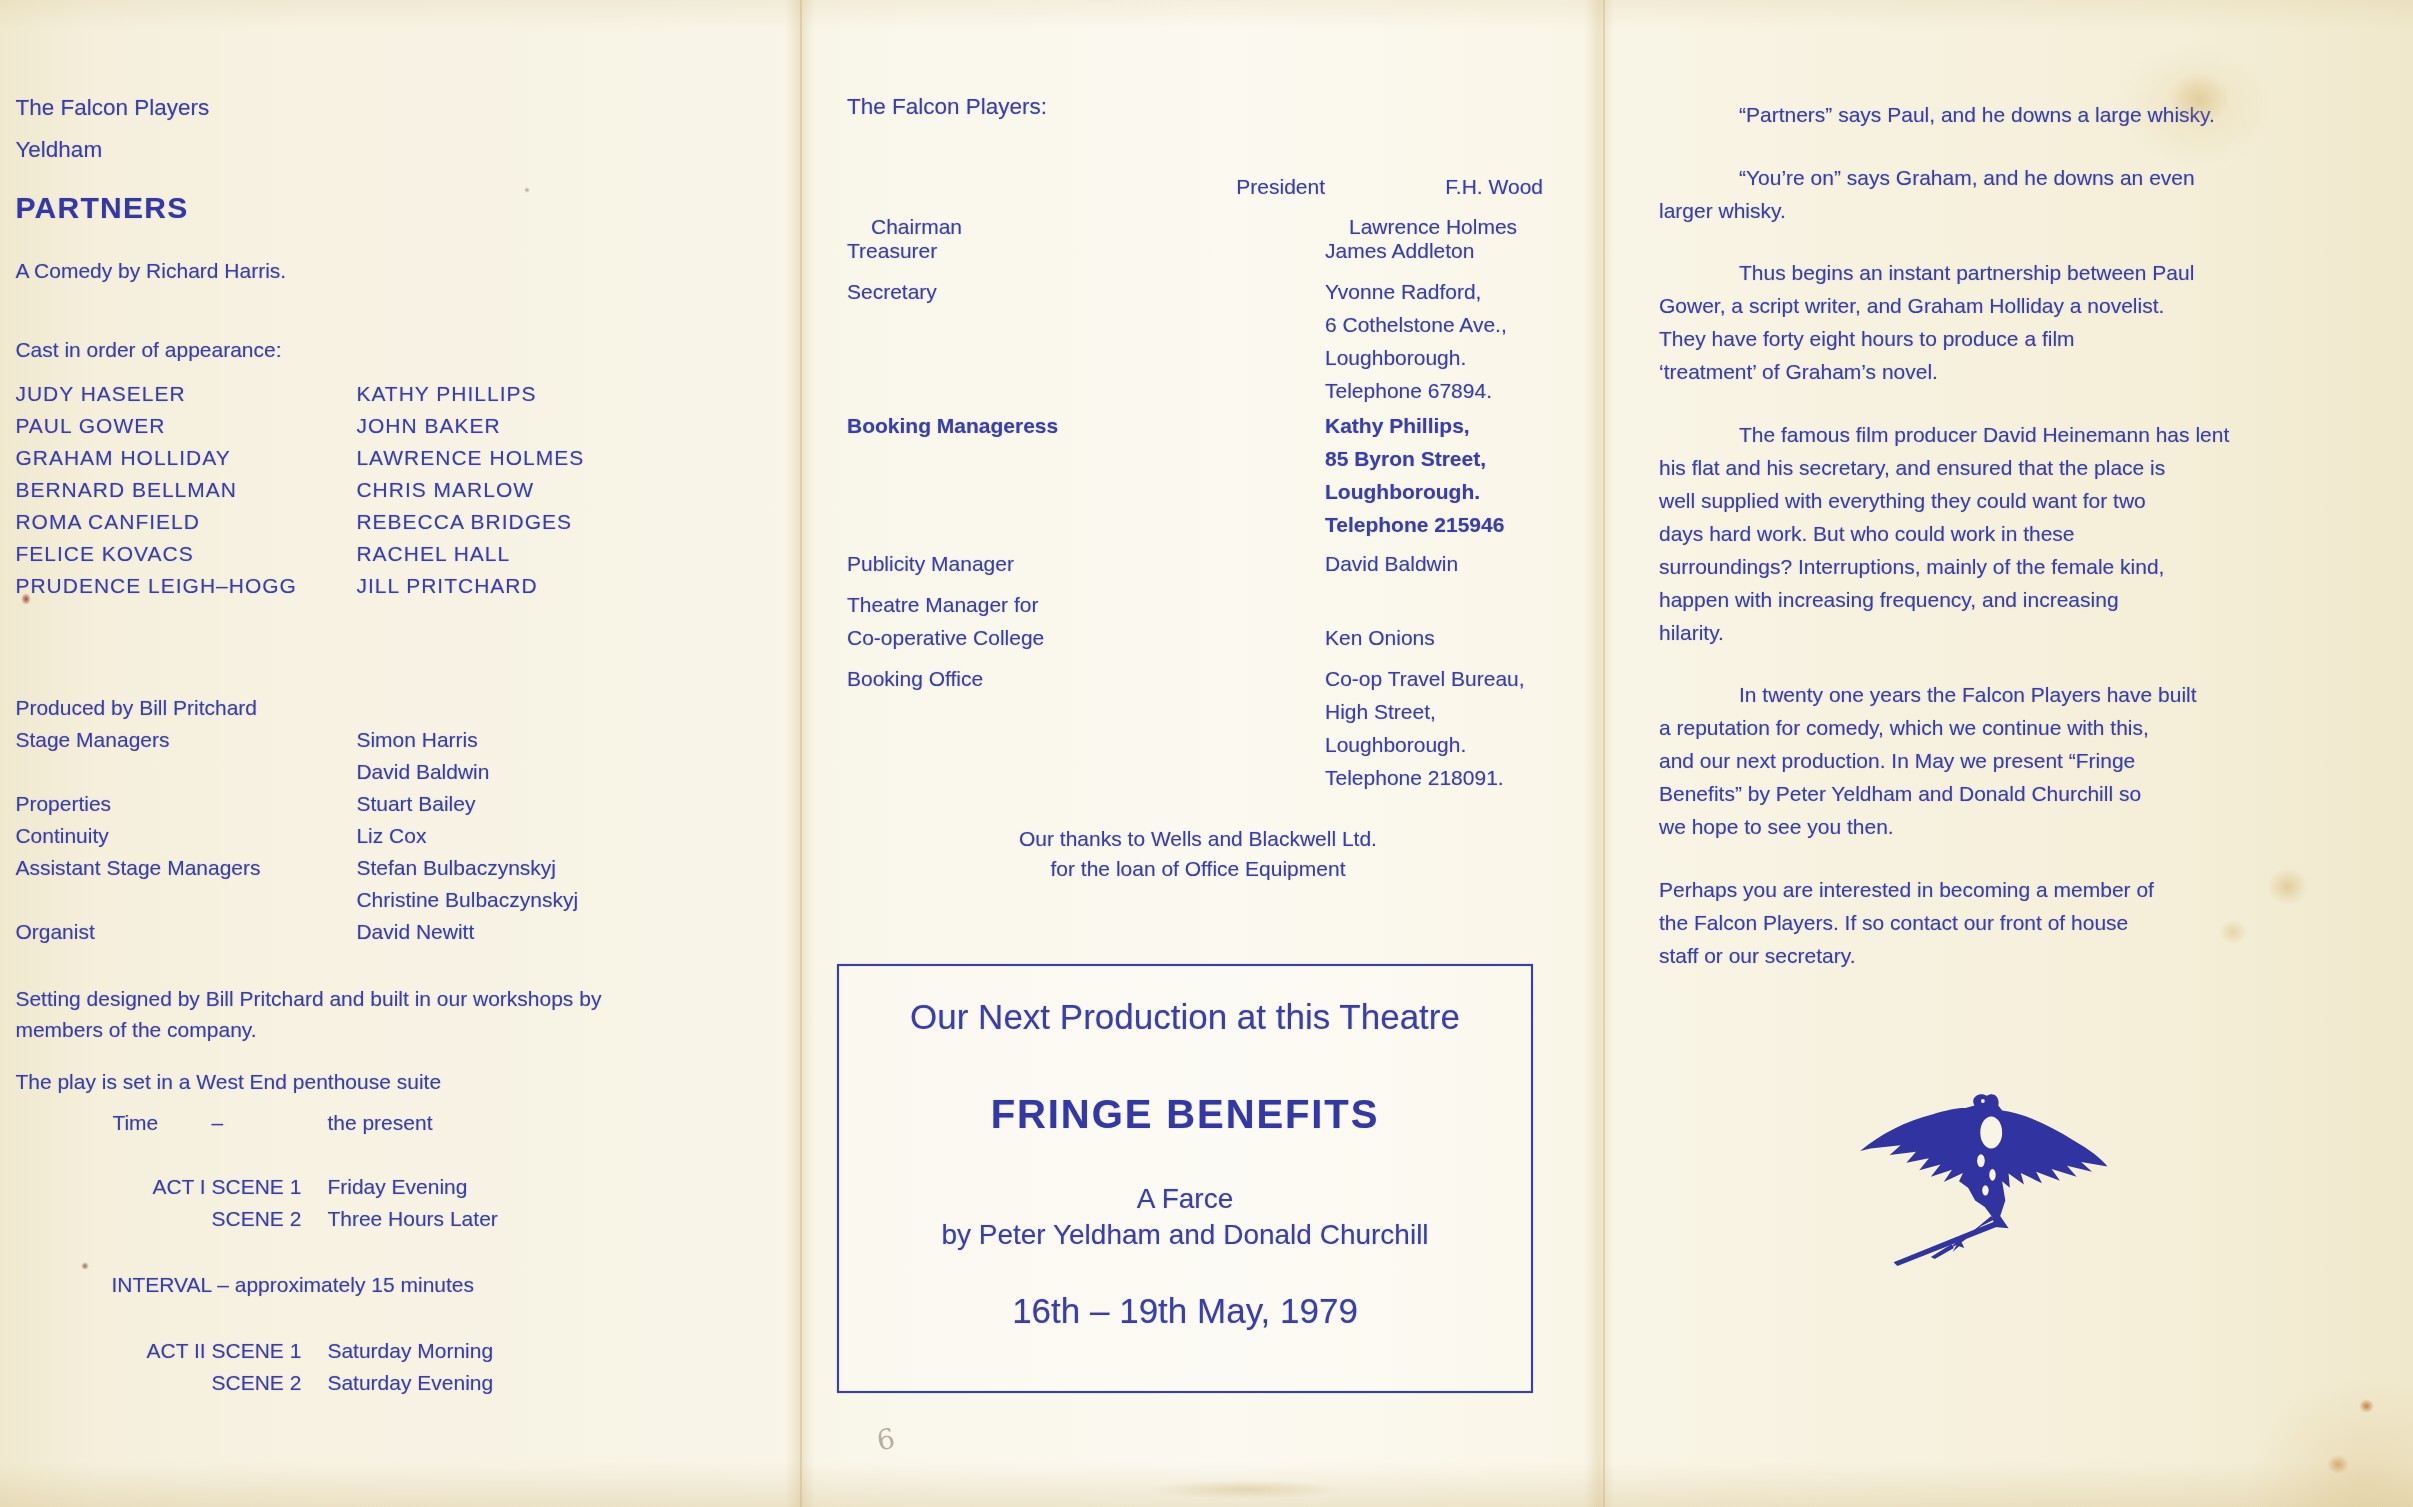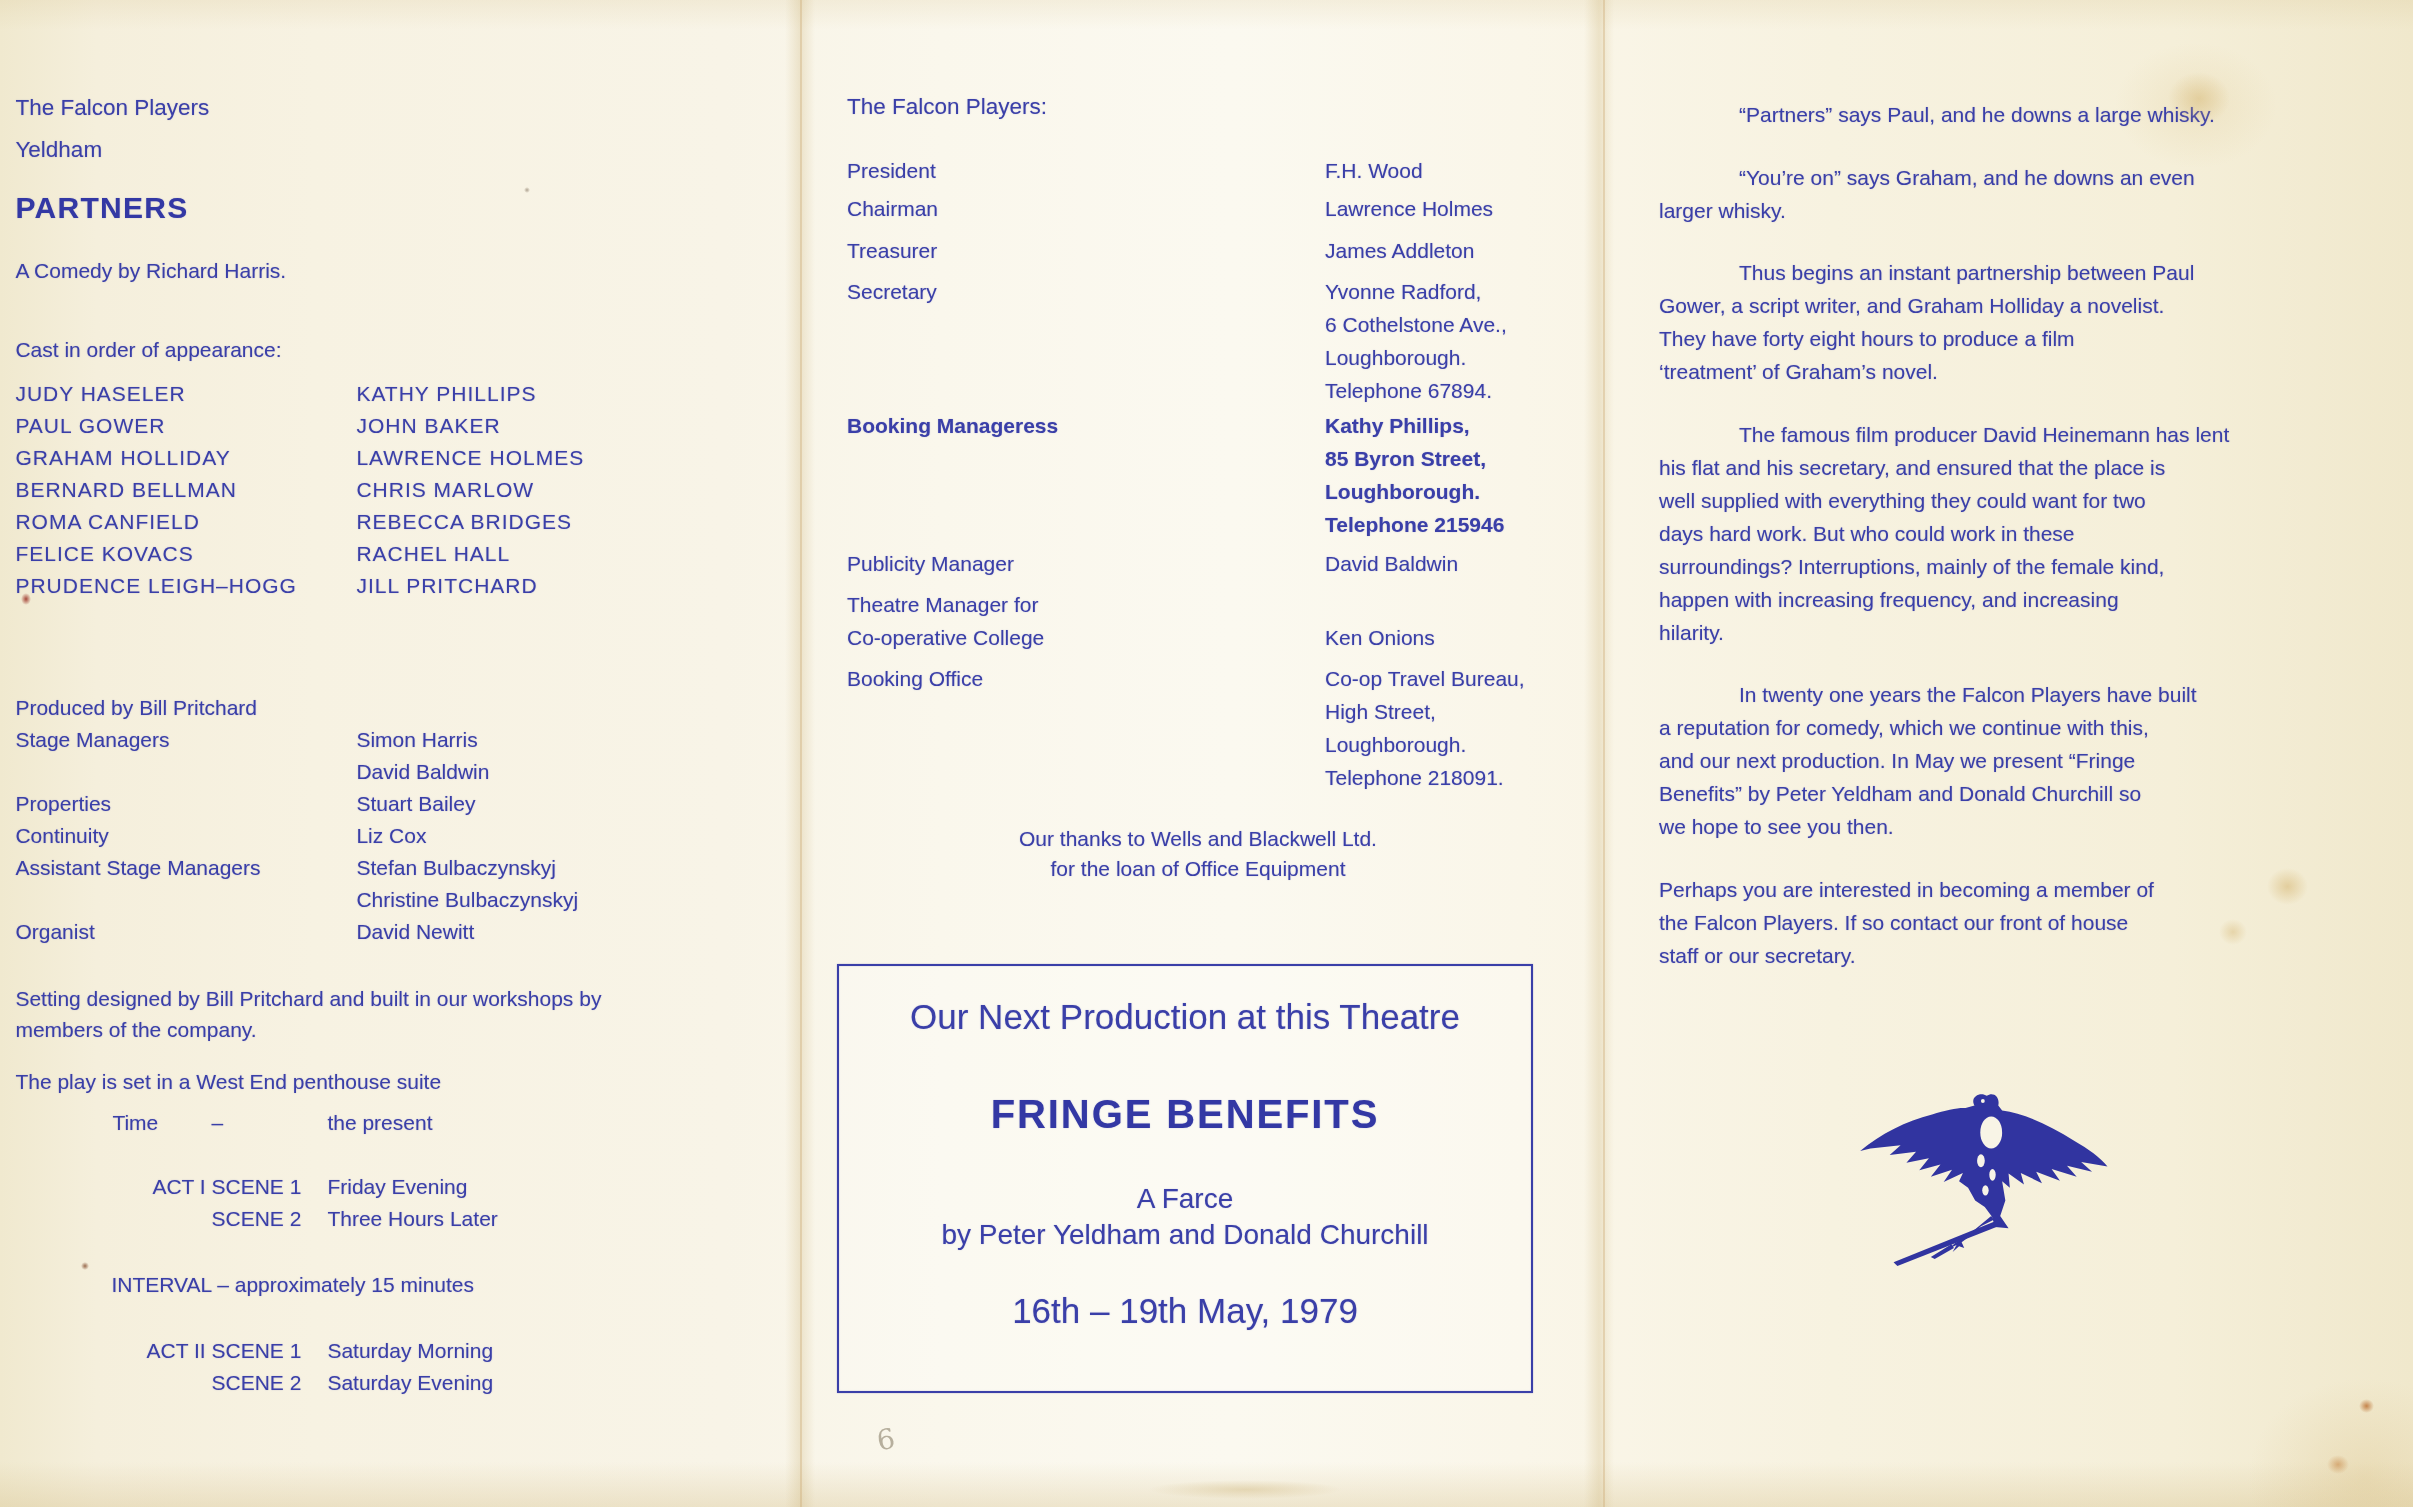--- a/index.html
+++ b/index.html
@@ -57,21 +57,21 @@
   .p-label{position:absolute;left:96px;width:190px;text-align:right;}
   .p-desc{position:absolute;left:312px;}
 
   
   .mp-head{position:absolute;left:847px;top:94px;font-size:22.5px;}
   .officers{position:absolute;left:847px;top:154px;width:696px;font-size:21px;line-height:33px;}
   .mrow{position:absolute;left:0;width:696px;display:flex;align-items:flex-start;}
   .mrow.align-end{align-items:flex-end;}
   .m-role{width:478px;flex:0 0 478px;}
   .m-value{flex:1;}
-  .mr-0{top:0;} .mr-1{top:38px;} .mr-2{top:80px;} .mr-3{top:121px;}
+  .mr-0{top:16px;text-align:right;} .mr-1{top:56px;margin-left:24px;} .mr-2{top:80px;} .mr-3{top:121px;}
   .mr-4{top:255px;font-weight:bold;} .mr-5{top:393px;} .mr-6{top:434px;} .mr-7{top:508px;}
   .thanks{position:absolute;left:837px;top:824px;width:696px;text-align:center;
           font-size:21px;line-height:30px;padding-left:26px;box-sizing:border-box;}
   .next-box{position:absolute;left:837px;top:964px;width:696px;height:429px;
             border:2.6px solid #3a3fa8;box-sizing:border-box;
             box-shadow:0 0 1.3px rgba(58,63,168,.4), inset 0 0 1.3px rgba(58,63,168,.4);
             background:rgba(255,255,255,.25);}
   .np-line{position:absolute;left:0;width:100%;text-align:center;}
   .np-heading{top:31px;font-size:35px;text-align:center;}
   .np-title{top:126px;font-size:40px;font-weight:bold;letter-spacing:1.9px;color:#3338a4;}

